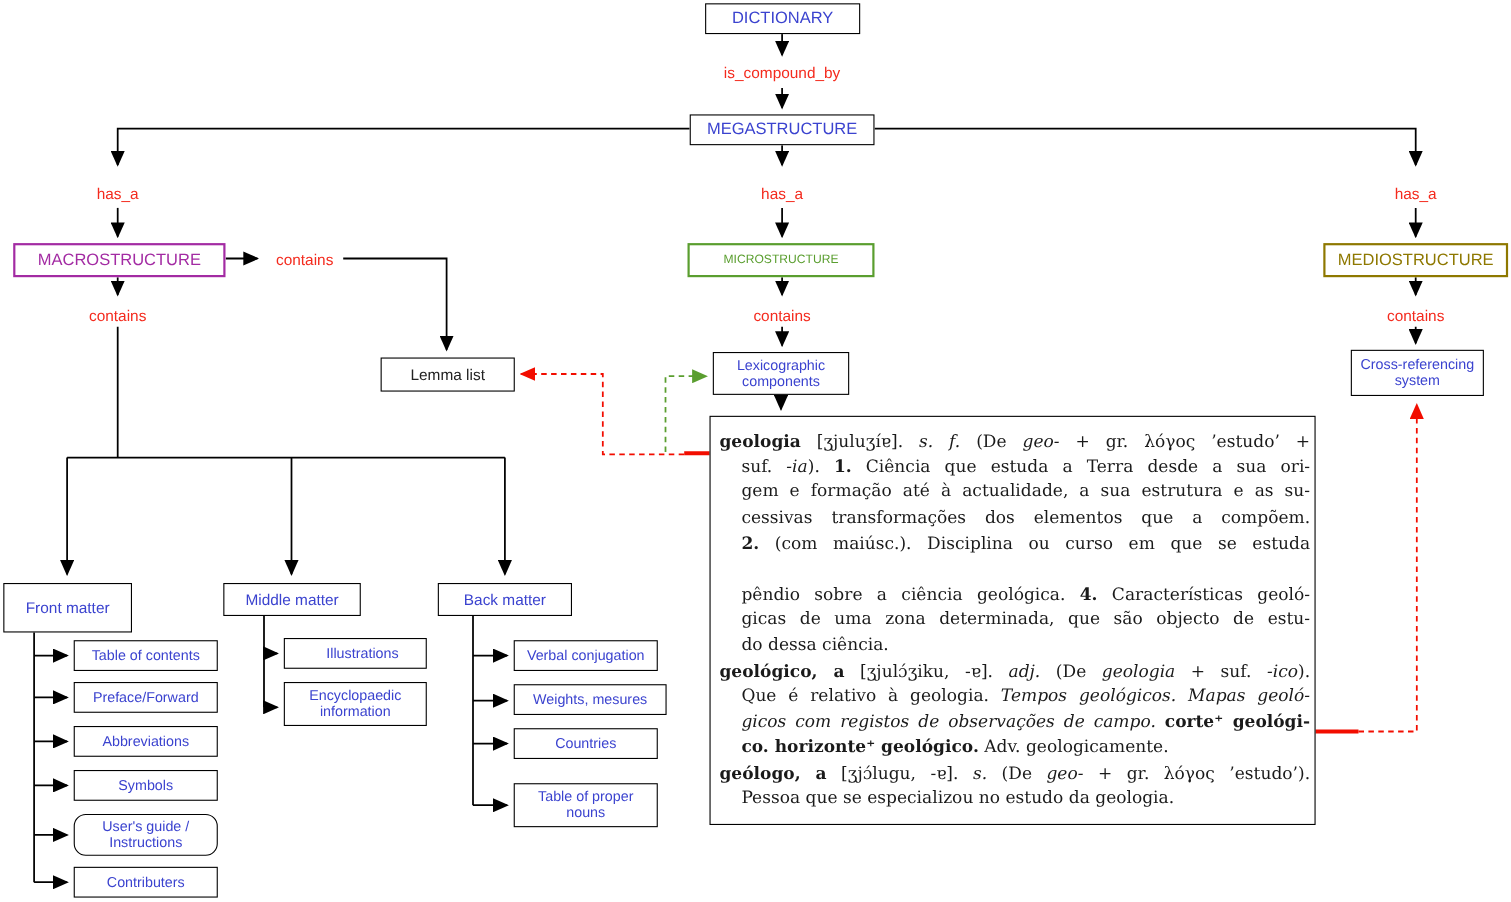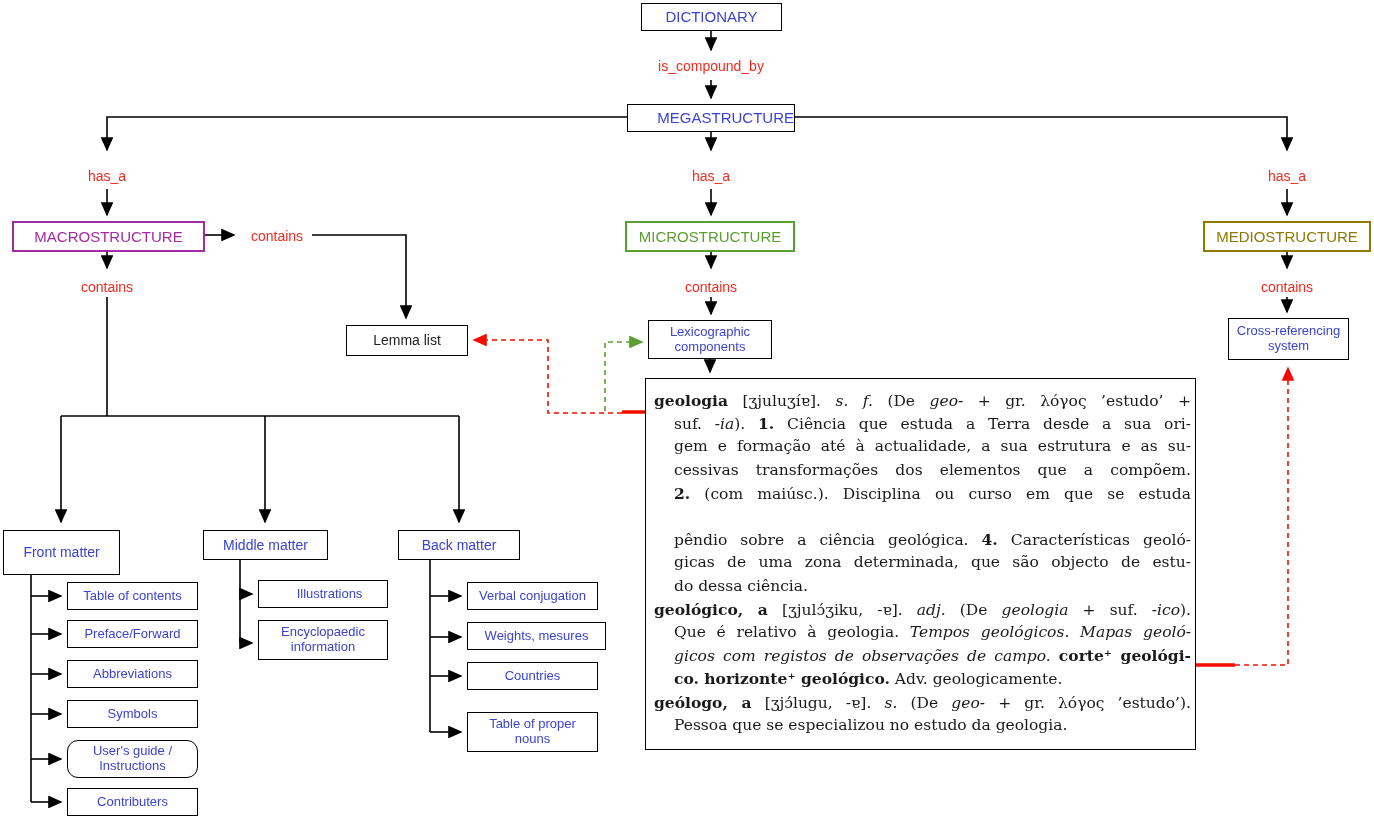--- a/index.html
+++ b/index.html
@@ -4,21 +4,21 @@
 <style>
   html,body{margin:0;padding:0;background:#ffffff;}
   #canvas{position:relative;width:1374px;height:820px;background:#fff;overflow:hidden;
           font-family:"Liberation Sans",sans-serif;}
   #edges{position:absolute;left:0;top:0;width:1374px;height:820px;}
   .node{position:absolute;background:#fff;border:1.5px solid #000;display:flex;
         align-items:center;justify-content:center;text-align:center;box-sizing:border-box;
         line-height:1.15;}
   .node.big{font-size:15px;color:#3b43cf;}
   .node.purple{border:2px solid #a32ba3;color:#a32ba3;font-size:15px;}
-  .node.green{border:2px solid #5a9e2f;color:#5a9e2f;font-size:15px;}
+  .node.green{border:2px solid #5a9e2f;color:#5a9e2f;font-size:11px;}
   .node.olive{border:2px solid #8e7800;color:#8e7800;font-size:15px;}
   .node.plain{font-size:14px;color:#222;}
   .node.small{font-size:13px;color:#3b43cf;padding:1px 3px;}
   .edge-label{position:absolute;color:#f42a1d;font-size:14px;text-align:center;}
   
   #dict{position:absolute;left:645px;top:378px;width:551px;height:372px;background:#fff;
         border:1.6px solid #000;box-sizing:border-box;font-family:"DejaVu Serif",serif;
         color:#1a1a1a;}
   .dline{position:absolute;left:0;width:537px;height:24px;font-size:15.5px;line-height:23.2px;
          white-space:nowrap;text-align:justify;}
@@ -93,21 +93,21 @@
       <path d="M622,412 H757"></path>
       <path d="M988,665 H1235"></path>
       <path d="M660,688 H890"></path>
     </g>
   </svg>
 
   <div class="node big" style="left:641px;top:3px;width:141px;height:28px;">
       <span>DICTIONARY</span>
     </div>
 
-  <div class="node big" style="left:627px;top:104px;width:168px;height:28px;justify-content:flex-end;">
+  <div class="node big" style="left:627px;top:104px;width:168px;height:28px;">
       <span>MEGASTRUCTURE</span>
     </div>
 
   <div class="node purple" style="left:12px;top:221px;width:193px;height:31px;">
       <span>MACROSTRUCTURE</span>
     </div>
 
   <div class="node green" style="left:625px;top:221px;width:170px;height:31px;">
       <span>MICROSTRUCTURE</span>
     </div>

